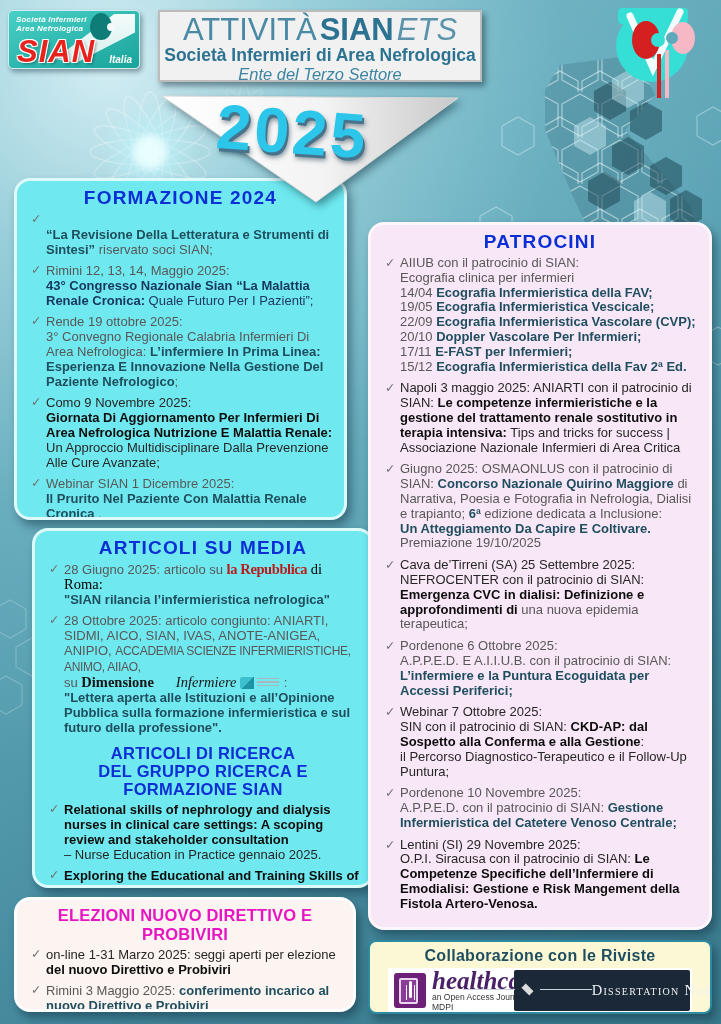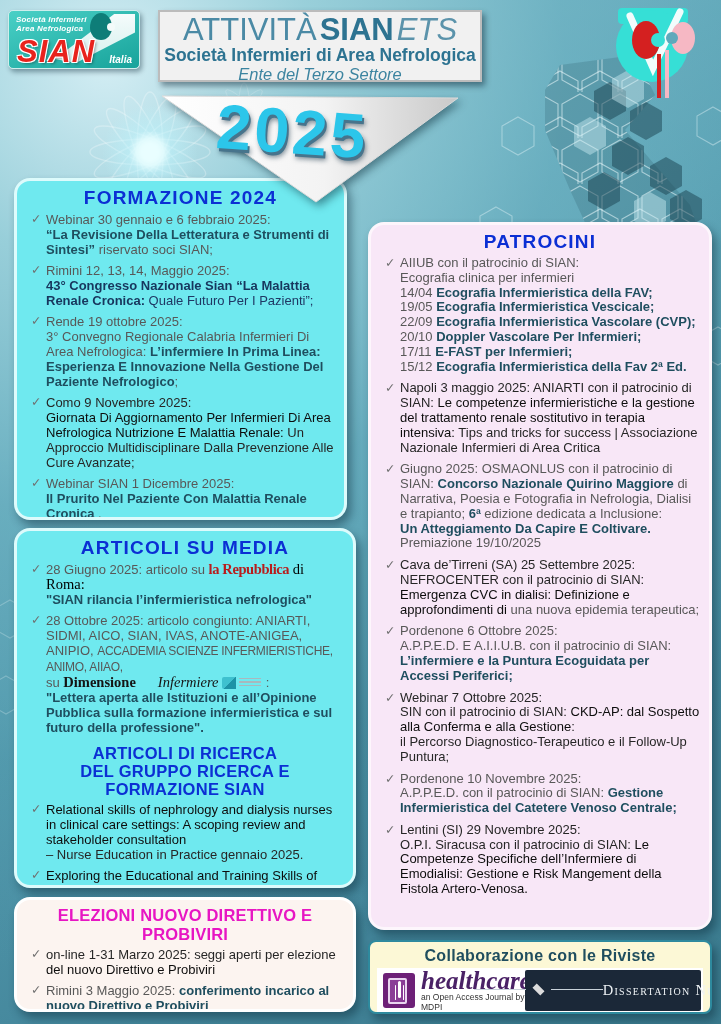--- a/index.html
+++ b/index.html
@@ -51,24 +51,24 @@
 
   .ets-logo { position:absolute; left:600px; top:2px; z-index:4; pointer-events:none; }
 
   
   .panel { position:absolute; z-index:3; box-sizing:border-box; border-radius:16px;
     box-shadow:4px 6px 10px rgba(8,40,55,.45); padding:2px 9px 4px 9px; overflow:hidden; }
   .panel.cyan  { background:var(--panel_cyan,#6fe9ef); border:3px solid #ddfbfc; }
   .panel.pink  { background:var(--panel_pink,#f8e7f7); border:3px solid #fdf6fc; }
   .panel.ivory { background:var(--panel_ivory,#fcf4f0); border:3px solid #ffffff; }
   .panel.yellow{ background:var(--panel_yellow,#fcf8d6); border:2px solid #2e8a9e; border-radius:8px;
-    padding:2px 6px; }
+    padding:2px 17px; }
 
   #formazione { left:14px;  top:178px; width:333px; height:342px; }
-  #media      { left:14px;  top:528px; width:342px; height:360px; }
+  #media      { left:32px;  top:528px; width:342px; height:360px; }
   #elezioni   { left:14px;  top:897px; width:342px; height:115px; }
   #patrocini  { left:368px; top:222px; width:344px; height:708px; }
   #riviste    { left:368px; top:940px; width:344px; height:74px;  }
 
   .panel h2 { margin:4px 0 3px; text-align:center; font-size:19px; font-weight:bold;
     color:var(--accent_blue,#0b2fd4); letter-spacing:1.2px; }
   #elezioni h2 { font-size:16.5px; color:var(--magenta_title,#e716c3); letter-spacing:.2px; }
   .sub-title { margin:9px 0 4px; text-align:center; font-size:16.5px; line-height:18px;
     font-weight:bold; color:var(--accent_blue,#0b2fd4); letter-spacing:.3px; }
 
@@ -77,21 +77,21 @@
     font-size:13px; line-height:15px; color:#585858; }
   #patrocini li.item { margin-bottom:7px; line-height:14.8px; }
   .check { position:absolute; left:0; top:0; color:#6f6f6f; font-size:12.5px; }
 
   
   .run-n  { color:#585858; }
   .run-d  { color:#1f3864; }
   .run-k  { color:#262626; }
   .run-b  { color:#1f4e5f; font-weight:bold; }
   .run-bb { color:#17365d; font-weight:bold; }
-  .run-bk { color:#0d0d0d; font-weight:normal; }
+  .run-bk { color:#0d0d0d; font-weight:bold; }
   .run-nc { color:#585858; font-size:12px; letter-spacing:-.3px; }
   .run-rep{ font-family:"Liberation Serif",serif; font-weight:bold; color:#b91c1c;
     font-size:14.5px; letter-spacing:-.4px; }
   .run-ser{ font-family:"Liberation Serif",serif; color:#000; font-size:14.5px; }
   .run-dim1{ font-family:"Liberation Serif",serif; font-weight:bold; color:#141414; font-size:14.5px; }
   .run-dim2{ font-family:"Liberation Serif",serif; font-style:italic; color:#141414; font-size:14.5px;margin-left:22px; }
   .inline-icon.dim-book { display:inline-block; width:40px; height:12px; vertical-align:-2px;
     border-radius:2px;
     background:
       linear-gradient(135deg,#3ec1cf 0 50%,#1d93a6 50%) 0 0/14px 12px no-repeat,
@@ -243,21 +243,21 @@
         <stop offset="100%" stop-color="#c9c9c9"></stop>
       </linearGradient>
     </defs>
     <polygon points="16,12 312,14 170,118" fill="url(#triG)" stroke="#dadada" stroke-width="1"></polygon>
   </svg>
   <div class="year">2025</div>
 
   <section class="panel cyan" id="formazione">
     <h2>FORMAZIONE 2024</h2>
     <ul class="items">
-        <li class="item"><span class="check">✓</span><span class="item-body"><span class="run-n">Webinar 30 gennaio e 6 febbraio 2025:</span><br><span class="run-b">“La Revisione Della Letteratura e Strumenti di Sintesi”</span><span class="run-n"> riservato soci SIAN;</span></span></li>
+        <li class="item"><span class="check">✓</span><span class="item-body"><br><span class="run-b">“La Revisione Della Letteratura e Strumenti di Sintesi”</span><span class="run-n"> riservato soci SIAN;</span></span></li>
         <li class="item"><span class="check">✓</span><span class="item-body"><span class="run-n">Rimini 12, 13, 14, Maggio 2025:</span><br><span class="run-bb">43° Congresso Nazionale Sian “La Malattia Renale Cronica:</span><span class="run-d"> Quale Futuro Per I Pazienti”;</span></span></li>
         <li class="item"><span class="check">✓</span><span class="item-body"><span class="run-n">Rende 19 ottobre 2025:</span><br><span class="run-n">3° Convegno Regionale Calabria Infermieri Di Area Nefrologica: </span><span class="run-b">L’infermiere In Prima Linea: Esperienza E Innovazione Nella Gestione Del Paziente Nefrologico</span><span class="run-n">;</span></span></li>
         <li class="item"><span class="check">✓</span><span class="item-body"><span class="run-k">Como 9 Novembre 2025:</span><br><span class="run-bk">Giornata Di Aggiornamento Per Infermieri Di Area Nefrologica Nutrizione E Malattia Renale:</span><span class="run-k"> Un Approccio Multidisciplinare Dalla Prevenzione Alle Cure Avanzate;</span></span></li>
         <li class="item"><span class="check">✓</span><span class="item-body"><span class="run-n">Webinar SIAN 1 Dicembre 2025:</span><br><span class="run-b">Il Prurito Nel Paziente Con Malattia Renale Cronica</span><span class="run-n"> .</span></span></li>
       </ul>
   </section>
 
   <section class="panel cyan" id="media">
     <h2>ARTICOLI SU MEDIA</h2>
     <ul class="items">

